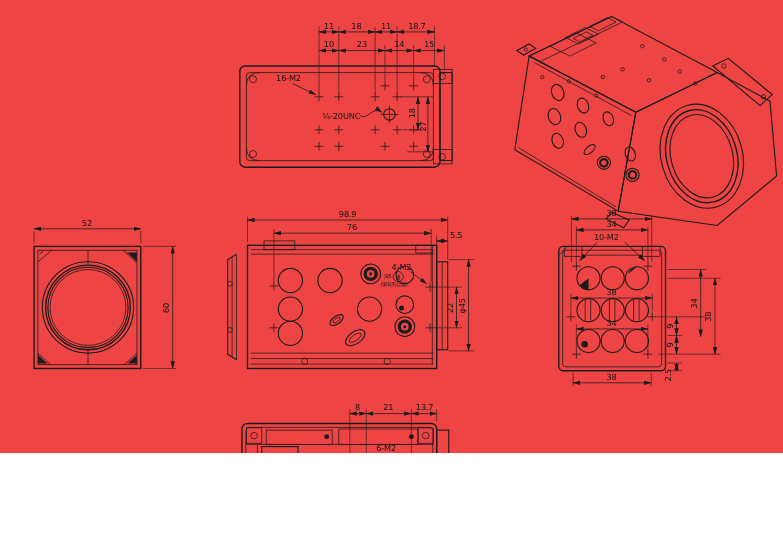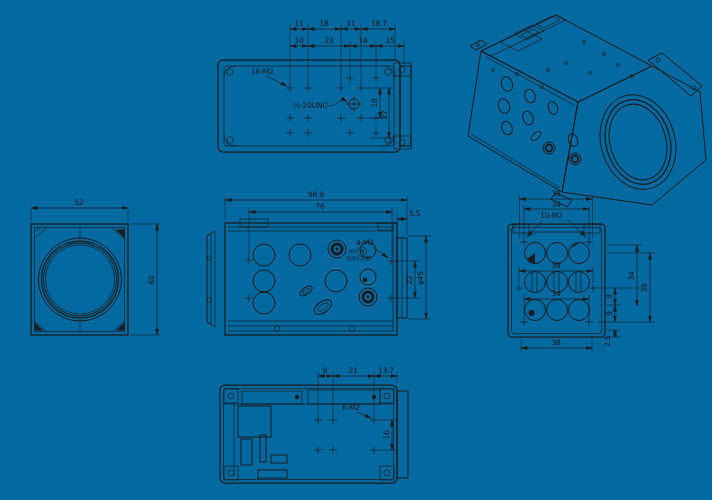--- a/index.html
+++ b/index.html
@@ -1,16 +1,16 @@
 <!DOCTYPE html>
 <html><head>
 <meta charset="utf-8">
 <style>
   html,body{margin:0;padding:0;background:#ffffff;}
-  .stage{position:relative;width:712px;height:500px;background:#0369a1;overflow:hidden;}
+  .stage{position:relative;width:712px;height:412px;background:#ef4444;overflow:hidden;}
   svg{position:absolute;left:0;top:0;}
   svg text{font-family:"DejaVu Sans",sans-serif;font-size:7.5px;fill:#151515;letter-spacing:-0.2px;}
   svg text.tiny{font-size:4.6px;letter-spacing:-0.3px;}
   .ln{fill:none;stroke:#1c1c1c;stroke-width:1;}
   .thk{fill:none;stroke:#1c1c1c;stroke-width:1.25;}
   .lt{fill:none;stroke:#1c1c1c;stroke-width:0.7;}
   .ext{fill:none;stroke:#1c1c1c;stroke-width:0.55;}
   .dim{fill:none;stroke:#1c1c1c;stroke-width:0.7;marker-start:url(#ar);marker-end:url(#ar);}
   .ldr{fill:none;stroke:#1c1c1c;stroke-width:0.7;marker-end:url(#ar);}
   .fc{fill:#1c1c1c;stroke:none;}

